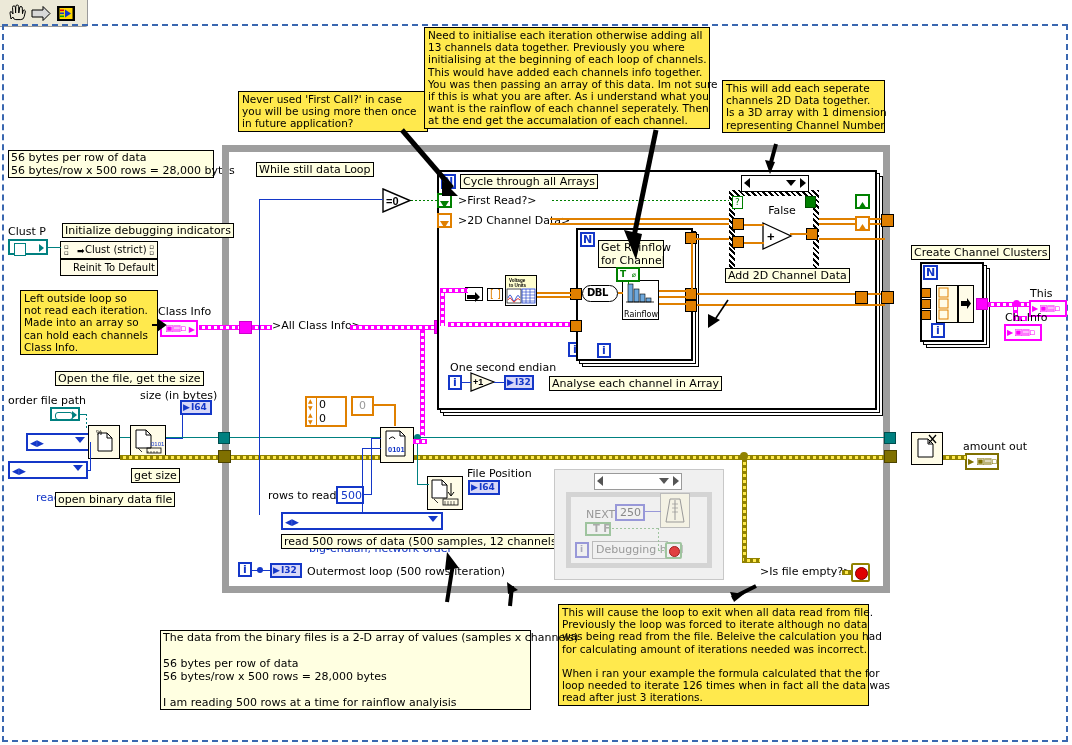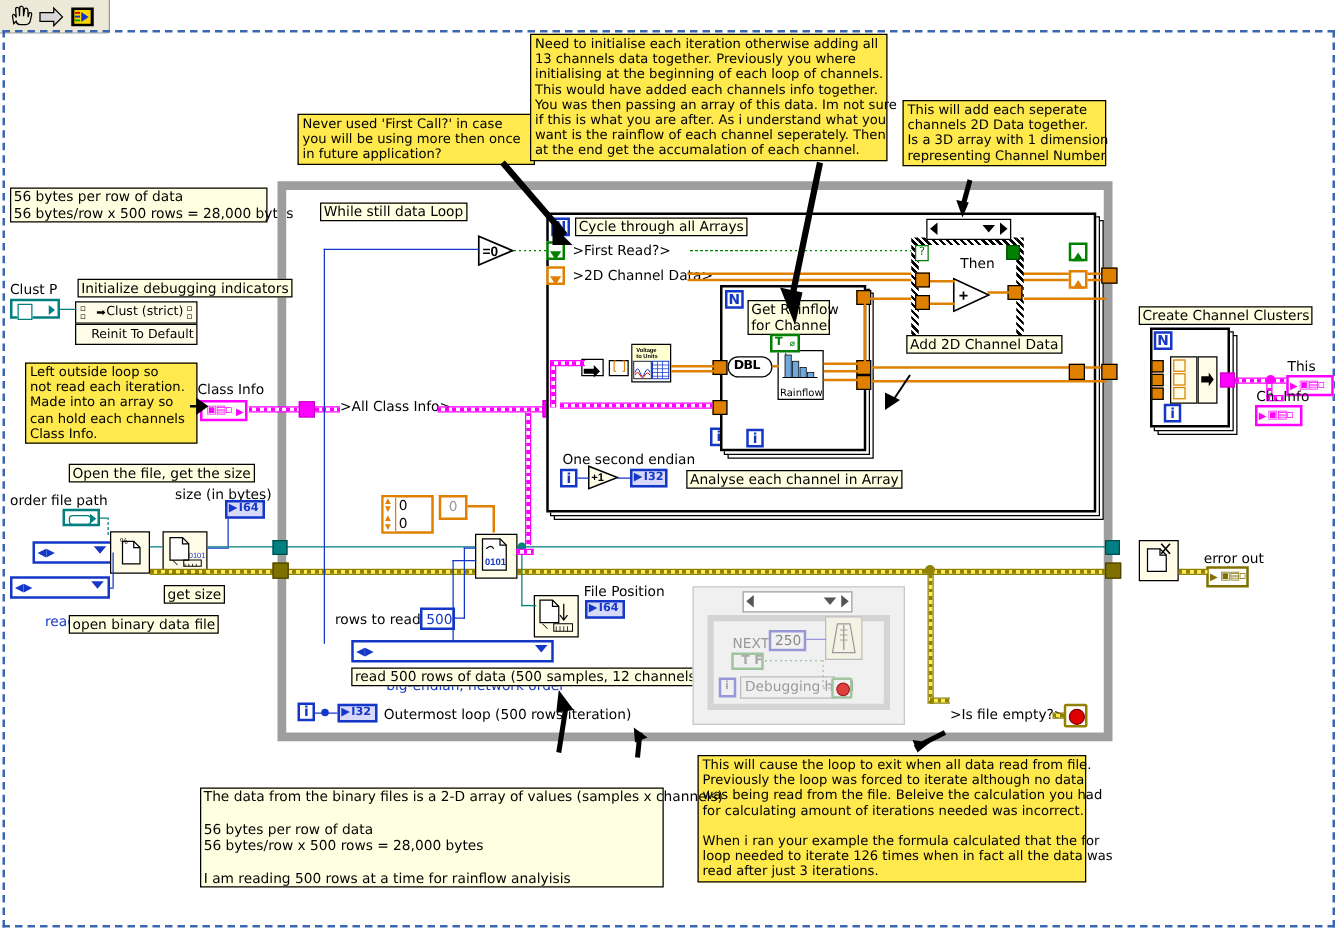--- a/index.html
+++ b/index.html
@@ -438,21 +438,21 @@
   <div class="w wh blue" style="left:462px;top:382px;width:9px;"></div>
   <div class="w wh blue" style="left:494px;top:382px;width:10px;"></div>
   <div class="term ind" style="left:504px;top:375px;width:30px;height:15px;">
     <span style="position:absolute;left:1px;top:0px;">▶</span>
     <span style="position:absolute;left:9px;top:0px;">I32</span>
   </div>
 
   <div class="casebox" style="left:729px;top:190px;width:90px;height:88px;"></div>
   <div class="casesel" style="left:741px;top:175px;width:68px;height:17px;">
     <span class="la"></span>
-    <span>Then</span>
+    <span>False</span>
     <span class="dn"></span>
     <span class="ra"></span>
   </div>
 
   <div style="position:absolute;left:732px;top:196px;width:11px;height:13px;border:1px solid #008000;background:#fff;box-sizing:border-box;color:#008000;font-size:9px;text-align:center;line-height:11px;">?</div>
   <div class="tun sq-green" style="left:805px;top:196px;width:11px;height:12px;"></div>
 
   <div class="tun sq-orange" style="left:732px;top:218px;width:12px;height:12px;"></div>
   <div class="tun sq-orange" style="left:732px;top:236px;width:12px;height:12px;"></div>
   <div class="tun sq-orange" style="left:806px;top:228px;width:12px;height:12px;"></div>
@@ -641,21 +641,21 @@
     <div style="position:absolute;left:2px;top:2px;width:11px;height:11px;border-radius:50%;background:#e00000;border:1.5px solid #800000;"></div>
   </div>
 
   <div class="node" style="left:911px;top:432px;width:32px;height:33px;">
     <svg width="30" height="31" viewBox="0 0 30 31">
       <path d="M6 6 h10 l5 5 v13 h-15 Z" fill="#fff" stroke="#000" stroke-width="1"></path>
       <path d="M16 6 v5 h5" fill="none" stroke="#000" stroke-width="1"></path>
       <path d="M17 2 l7 8 M24 2 l-7 8" stroke="#000" stroke-width="1.3"></path>
     </svg>
   </div>
-  <div class="plain" style="left:963px;top:441px;">error out</div>
+  <div class="plain" style="left:963px;top:441px;">amount out</div>
   <div class="term olive" style="left:965px;top:453px;width:34px;height:17px;">
     <span style="position:absolute;left:1px;top:1px;font-size:8px;color:#7f7000;">▶</span>
     <span style="position:absolute;left:9px;top:1px;font-size:9px;color:#7f7000;letter-spacing:-1px;">▣▤▫</span>
   </div>
   <div class="werr" style="left:943px;top:455px;width:23px;"></div>
 
   <div class="arrow" style="left:400px;top:128px;">
     <svg width="66" height="74">
         <path d="M2 2 L52 60" stroke="#000" stroke-width="5" fill="none"></path>
       <path d="M42 52 L58 68 L42 68 Z" fill="#000"></path>

